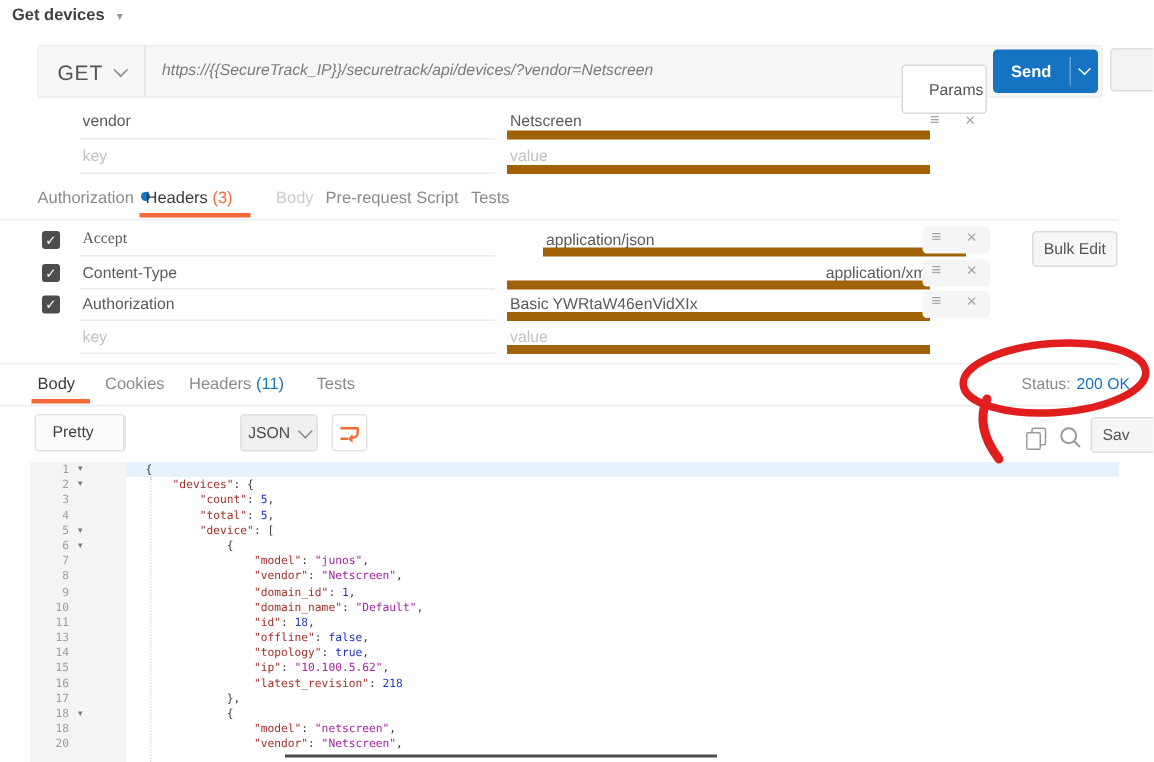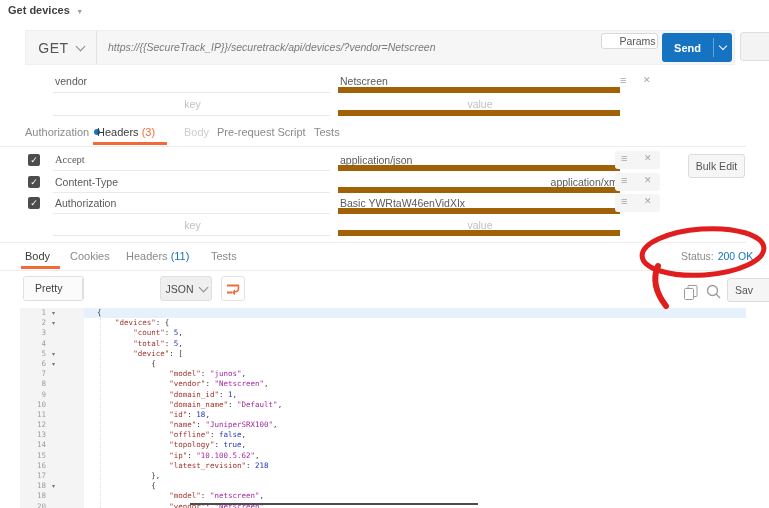--- a/index.html
+++ b/index.html
@@ -1,38 +1,38 @@
 <!DOCTYPE html>
 <html><head>
 <meta charset="utf-8">
 <style>
   html,body{margin:0;padding:0;background:#fff;}
   #app{position:relative;width:769px;height:508px;background:#fff;overflow:hidden;
-       font-family:"Liberation Sans",sans-serif;color:#5a5a5a;border-radius:19px;}
+       font-family:"Liberation Sans",sans-serif;color:#5a5a5a;}
   .abs{position:absolute;}
   .chev{display:inline-block;width:6px;height:6px;border-right:1.5px solid #8a8a8a;
         border-bottom:1.5px solid #8a8a8a;transform:rotate(45deg);margin-top:-3px;}
   
   #collection-tab{left:8px;top:4px;font-size:11px;font-weight:700;color:#3f3f3f;}
   #collection-tab .caret{color:#9a9a9a;font-size:8px;margin-left:5px;font-weight:400;}
   
   #request-bar{left:25px;top:30px;width:710px;height:35px;background:#f6f6f6;border:1px solid #efefef;box-sizing:border-box;}
   #method-box{left:0;top:0;width:70px;height:33px;border-right:1px solid #e2e2e2;display:flex;align-items:center;justify-content:center;gap:8px;font-size:14px;letter-spacing:.5px;color:#555;}
   #url-text{left:70px;top:0;right:150px;height:33px;line-height:33px;padding-left:12px;font-size:10.5px;color:#7a7a7a;white-space:nowrap;overflow:hidden;font-style:italic;}
-  #params-btn{left:575px;top:2px;width:57px;height:16px;background:#fff;border:1px solid #d9d9d9;border-radius:3px;box-sizing:border-box;display:flex;align-items:center;justify-content:center;font-size:10.5px;color:#555;padding-left:16px;}
+  #params-btn{left:575px;top:12px;width:57px;height:33px;background:#fff;border:1px solid #d9d9d9;border-radius:3px;box-sizing:border-box;display:flex;align-items:center;justify-content:center;font-size:10.5px;color:#555;padding-left:16px;}
   #send-btn{left:636px;top:2px;width:70px;height:29px;background:#1673c1;border-radius:3px;display:flex;align-items:stretch;color:#fff;}
   #send-btn .lbl{flex:1;display:flex;align-items:center;justify-content:center;font-size:11px;font-weight:700;}
   #send-btn .div{width:1px;background:rgba(255,255,255,.35);margin:5px 0;}
   #send-btn .cv{width:18px;display:flex;align-items:center;justify-content:center;}
   #send-btn .cv .chev{border-color:#fff;width:5px;height:5px;}
   #save-sliver{left:740px;top:32px;width:34px;height:29px;background:#f3f3f3;border:1px solid #dfdfdf;border-radius:3px;box-sizing:border-box;}
   
   .kv-key{position:absolute;left:53px;width:277px;border-bottom:1px solid #eaeaea;font-size:10.5px;color:#5a5a5a;padding-left:2px;box-sizing:border-box;}
   .kv-val{position:absolute;left:338px;width:282px;border-bottom:6px solid #a16207;font-size:10.5px;color:#5a5a5a;padding-left:2px;box-sizing:border-box;}
-  .ph{color:#c0c0c0;text-align:center;}
+  .ph{color:#c0c0c0;}
   .icon-box{position:absolute;background:#f5f5f5;border-radius:3px;}
   .drag-ic{position:absolute;font-size:11px;color:#a5a5a5;}
   .close-ic{position:absolute;font-size:9px;color:#a5a5a5;}
   .cbx{position:absolute;left:28px;width:12px;height:12px;background:#4d4d4d;border-radius:2px;color:#fff;font-size:9px;line-height:12px;text-align:center;}
   
   .tab{position:absolute;font-size:11px;color:#8a8a8a;white-space:nowrap;}
   .tab.active{color:#3a3a3a;}
   .tab.disabled{color:#ccc;}
   .tab .cnt-o{color:#f26b37;}
   .tab .cnt-b{color:#1673c1;}
@@ -106,21 +106,21 @@
       <div class="tab disabled" style="left: 184px; top: 126px;"><span>Body</span></div>
       <div class="tab" style="left: 217px; top: 126px;"><span>Pre-request Script</span></div>
       <div class="tab" style="left: 314px; top: 126px;"><span>Tests</span></div>
     </div>
   <div class="abs orange-underline" style="left:93px;top:142px;width:74px;"></div>
   <div class="abs hline" style="top:146px;"></div>
 
   <div id="headers-editor">
       <div class="abs cbx" style="top: 154px;">✓</div>
       <div class="abs kv-key" style="top: 150px; height: 21px; line-height: 20px; font-family: Liberation Serif, serif;">Accept</div>
-      <div class="abs kv-val" style="top: 150px; height: 21px; line-height: 20px;">application/json</div>
+      <div class="abs kv-val" style="top: 150px; height: 21px; line-height: 20px; margin-left: 24px;">application/json</div>
       <div class="abs icon-box" style="left: 615px; top: 151px; width: 45px; height: 18px;"></div>
       <div class="abs drag-ic" style="left: 621px; top: 152px;">≡</div>
       <div class="abs close-ic" style="left: 644px; top: 153px;">✕</div>
       <div class="abs cbx" style="top: 175.5px;">✓</div>
       <div class="abs kv-key" style="top: 171.5px; height: 21px; line-height: 20px;">Content-Type</div>
       <div class="abs kv-val" style="top: 171.5px; height: 21px; line-height: 20px; text-align: right;">application/xml</div>
       <div class="abs icon-box" style="left: 615px; top: 172.5px; width: 45px; height: 18px;"></div>
       <div class="abs drag-ic" style="left: 621px; top: 173.5px;">≡</div>
       <div class="abs close-ic" style="left: 644px; top: 174.5px;">✕</div>
       <div class="abs cbx" style="top: 197px;">✓</div>
@@ -186,21 +186,20 @@
         <div class="code-line"><span class="ln">2</span><span class="fold">▾</span><span class="content"><span class="tk-p">    </span><span class="tk-k">"devices"</span><span class="tk-p">:</span><span class="tk-p"> {</span></span></div>
         <div class="code-line"><span class="ln">3</span><span class="content"><span class="tk-p">        </span><span class="tk-k">"count"</span><span class="tk-p">:</span><span class="tk-p"> </span><span class="tk-n">5</span><span class="tk-p">,</span></span></div>
         <div class="code-line"><span class="ln">4</span><span class="content"><span class="tk-p">        </span><span class="tk-k">"total"</span><span class="tk-p">:</span><span class="tk-p"> </span><span class="tk-n">5</span><span class="tk-p">,</span></span></div>
         <div class="code-line"><span class="ln">5</span><span class="fold">▾</span><span class="content"><span class="tk-p">        </span><span class="tk-k">"device"</span><span class="tk-p">:</span><span class="tk-p"> [</span></span></div>
         <div class="code-line"><span class="ln">6</span><span class="fold">▾</span><span class="content"><span class="tk-p">            {</span></span></div>
         <div class="code-line"><span class="ln">7</span><span class="content"><span class="tk-p">                </span><span class="tk-k">"model"</span><span class="tk-p">:</span><span class="tk-p"> </span><span class="tk-s">"junos"</span><span class="tk-p">,</span></span></div>
         <div class="code-line"><span class="ln">8</span><span class="content"><span class="tk-p">                </span><span class="tk-k">"vendor"</span><span class="tk-p">:</span><span class="tk-p"> </span><span class="tk-s">"Netscreen"</span><span class="tk-p">,</span></span></div>
         <div class="code-line"><span class="ln">9</span><span class="content"><span class="tk-p">                </span><span class="tk-k">"domain_id"</span><span class="tk-p">:</span><span class="tk-p"> </span><span class="tk-n">1</span><span class="tk-p">,</span></span></div>
         <div class="code-line"><span class="ln">10</span><span class="content"><span class="tk-p">                </span><span class="tk-k">"domain_name"</span><span class="tk-p">:</span><span class="tk-p"> </span><span class="tk-s">"Default"</span><span class="tk-p">,</span></span></div>
         <div class="code-line"><span class="ln">11</span><span class="content"><span class="tk-p">                </span><span class="tk-k">"id"</span><span class="tk-p">:</span><span class="tk-p"> </span><span class="tk-n">18</span><span class="tk-p">,</span></span></div>
-        <div class="code-line"><span class="ln">12</span><span class="content"><span class="tk-p">                </span><span class="tk-k">"name"</span><span class="tk-p">:</span><span class="tk-p"> </span><span class="tk-s">"JuniperSRX100"</span><span class="tk-p">,</span></span></div>
         <div class="code-line"><span class="ln">13</span><span class="content"><span class="tk-p">                </span><span class="tk-k">"offline"</span><span class="tk-p">:</span><span class="tk-p"> </span><span class="tk-b">false</span><span class="tk-p">,</span></span></div>
         <div class="code-line"><span class="ln">14</span><span class="content"><span class="tk-p">                </span><span class="tk-k">"topology"</span><span class="tk-p">:</span><span class="tk-p"> </span><span class="tk-b">true</span><span class="tk-p">,</span></span></div>
         <div class="code-line"><span class="ln">15</span><span class="content"><span class="tk-p">                </span><span class="tk-k">"ip"</span><span class="tk-p">:</span><span class="tk-p"> </span><span class="tk-s">"10.100.5.62"</span><span class="tk-p">,</span></span></div>
         <div class="code-line"><span class="ln">16</span><span class="content"><span class="tk-p">                </span><span class="tk-k">"latest_revision"</span><span class="tk-p">:</span><span class="tk-p"> </span><span class="tk-n">218</span></span></div>
         <div class="code-line"><span class="ln">17</span><span class="content"><span class="tk-p">            },</span></span></div>
         <div class="code-line"><span class="ln">18</span><span class="fold">▾</span><span class="content"><span class="tk-p">            {</span></span></div>
         <div class="code-line"><span class="ln">18</span><span class="content"><span class="tk-p">                </span><span class="tk-k">"model"</span><span class="tk-p">:</span><span class="tk-p"> </span><span class="tk-s">"netscreen"</span><span class="tk-p">,</span></span></div>
         <div class="code-line"><span class="ln">20</span><span class="content"><span class="tk-p">                </span><span class="tk-k">"vendor"</span><span class="tk-p">:</span><span class="tk-p"> </span><span class="tk-s">"Netscreen"</span><span class="tk-p">,</span></span></div>
       </div>
   </div>

